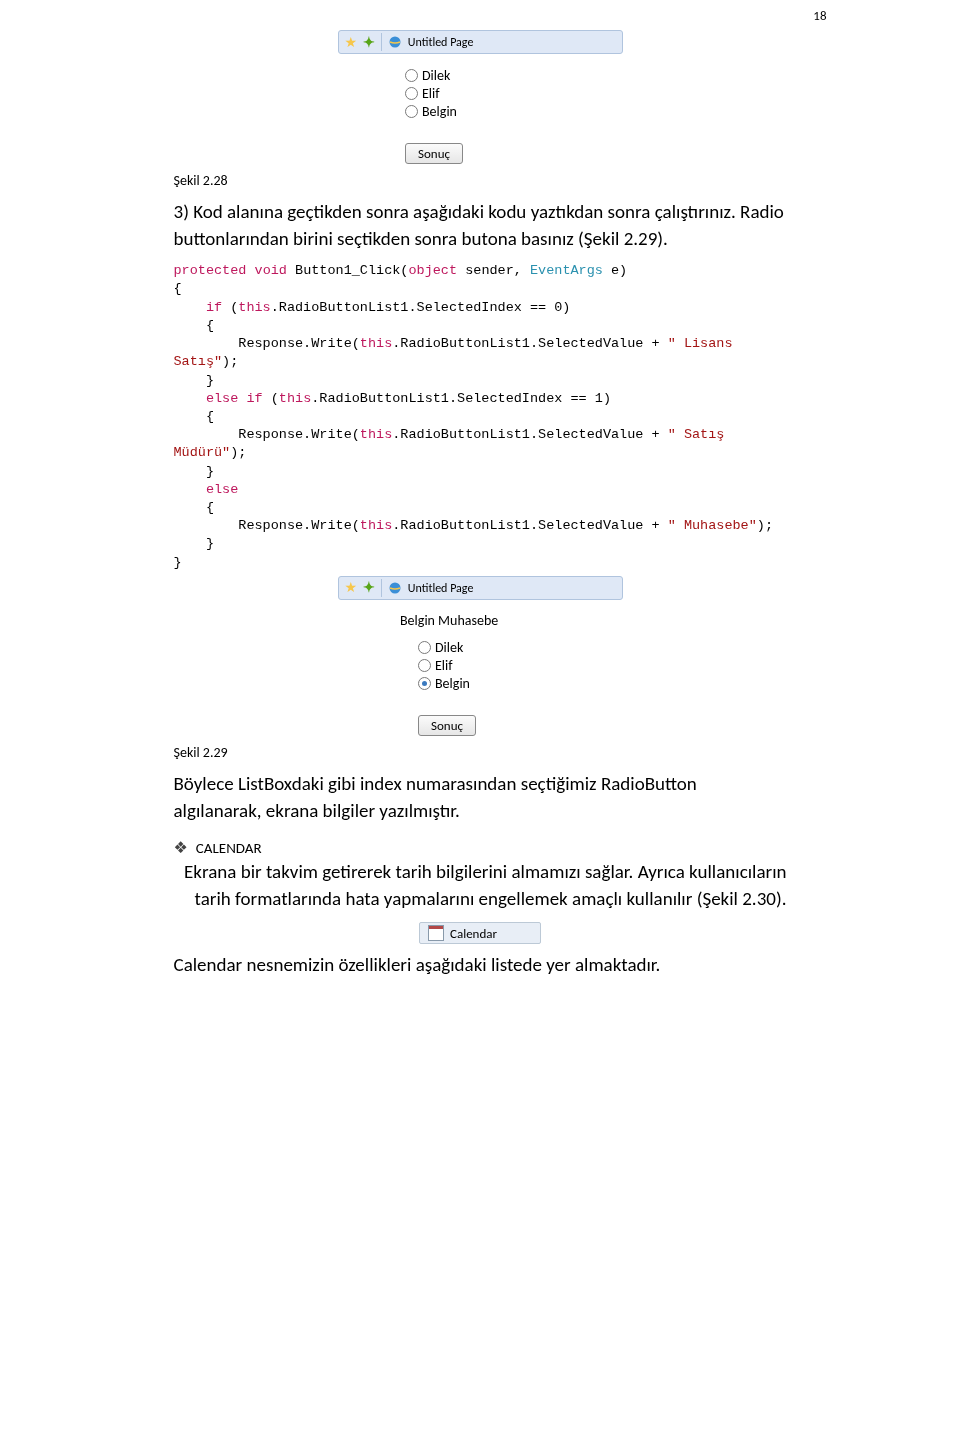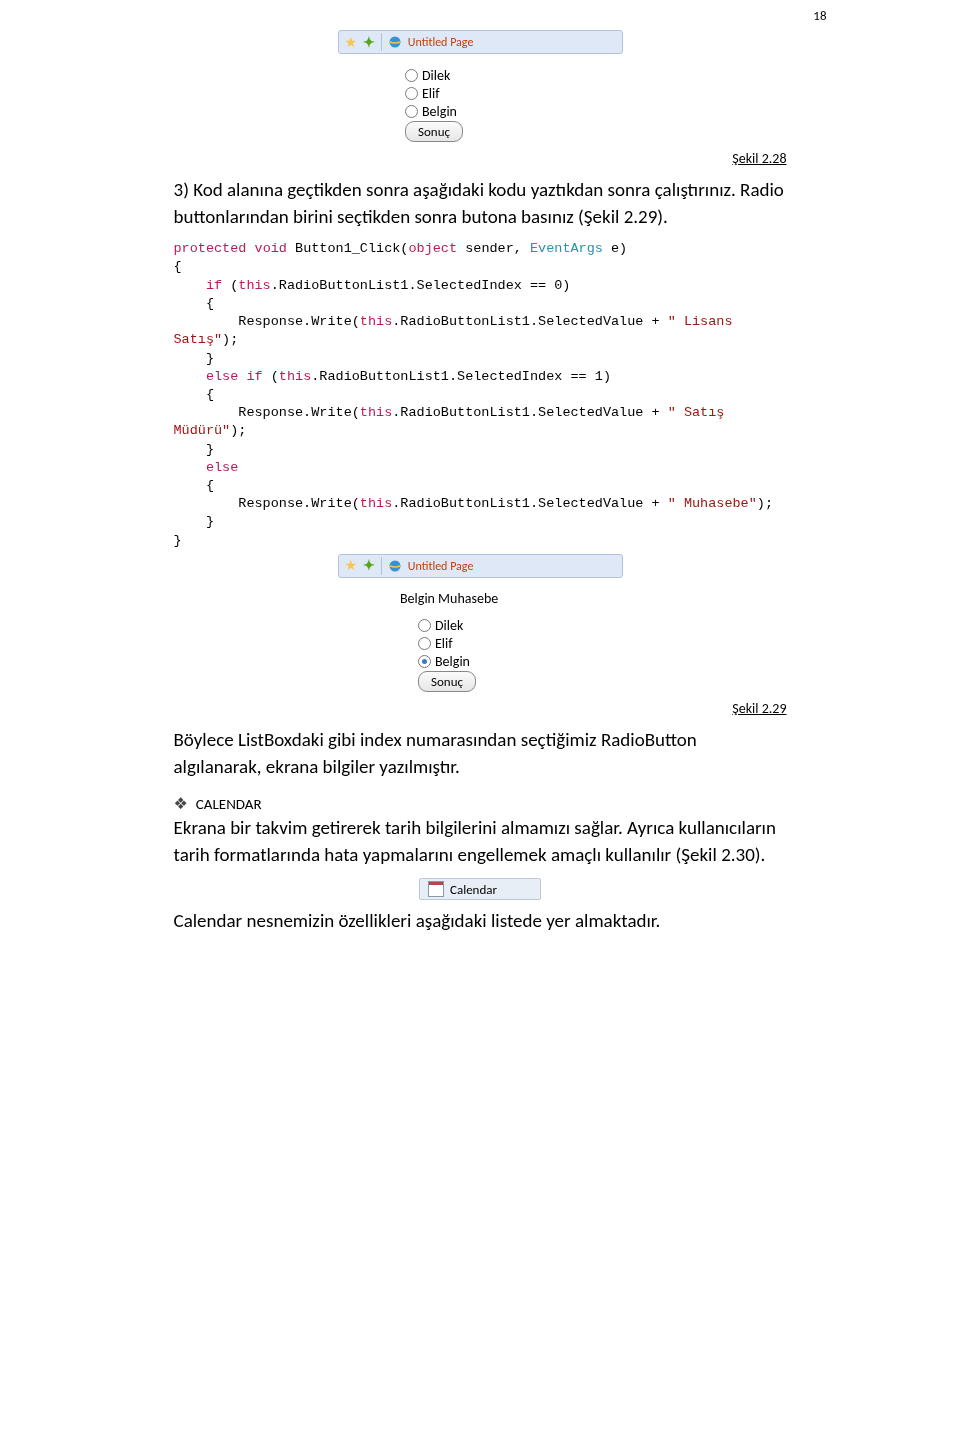--- a/index.html
+++ b/index.html
@@ -47,21 +47,21 @@
     height: 18px;
     background: #b0c4de;
   }
   .tab-ie {
     width: 14px;
     height: 14px;
     position: relative;
   }
   .tab-ie svg { display: block; }
   .tab-label {
-    color: #c2410c;
+    color: #000000;
     font-size: 12px;
   }
   .mini-app {
     width: 150px;
     margin: 0 auto;
     padding: 6px 0 2px 0;
   }
   .mini-app-2 {
     width: 160px;
     margin: 0 auto;
@@ -87,31 +87,31 @@
   .radio-indicator.sel::after {
     content: "";
     width: 5px;
     height: 5px;
     background: #3b7abf;
     border-radius: 50%;
     display: block;
   }
   .button-like {
     display: inline-block;
+    margin-top: 22px;
     padding: 2px 12px;
     font-size: 13px;
     background: linear-gradient(#fbfbfb, #e6e6e6);
     border: 1px solid #888;
-    border-radius: 9px;
+    border-radius: 3px;
   }
   .caption {
-    text-align: right;
+    text-align: left;
     font-size: 14px;
     margin: 6px 0 10px 0;
-    text-decoration: underline;
   }
   .body-p {
     font-size: 19px;
     line-height: 1.4;
     margin: 8px 0;
   }
   pre.code {
     font-family: "Courier New", monospace;
     font-size: 13.5px;
     line-height: 1.35;
@@ -251,21 +251,21 @@
   </div>
 
   <div class="caption">Şekil 2.29</div>
 
   <p class="body-p">Böylece ListBoxdaki gibi index numarasından seçtiğimiz RadioButton algılanarak, ekrana bilgiler yazılmıştır.</p>
 
   <div class="section-head">
     <span class="diamond">❖</span>
     <span>CALENDAR</span>
   </div>
-  <p class="body-p" style="margin-top:2px;">Ekrana bir takvim getirerek tarih bilgilerini almamızı sağlar. Ayrıca kullanıcıların tarih formatlarında hata yapmalarını engellemek amaçlı kullanılır (Şekil 2.30).</p>
+  <p class="body-p" style="margin-top:2px;text-align:right;">Ekrana bir takvim getirerek tarih bilgilerini almamızı sağlar. Ayrıca kullanıcıların tarih formatlarında hata yapmalarını engellemek amaçlı kullanılır (Şekil 2.30).</p>
 
   <div class="calendar-badge">
     <span class="cal-icon"></span>
     <span>Calendar</span>
   </div>
 
 
   <p class="body-p">Calendar nesnemizin özellikleri aşağıdaki listede yer almaktadır.</p>
 </div>
 

